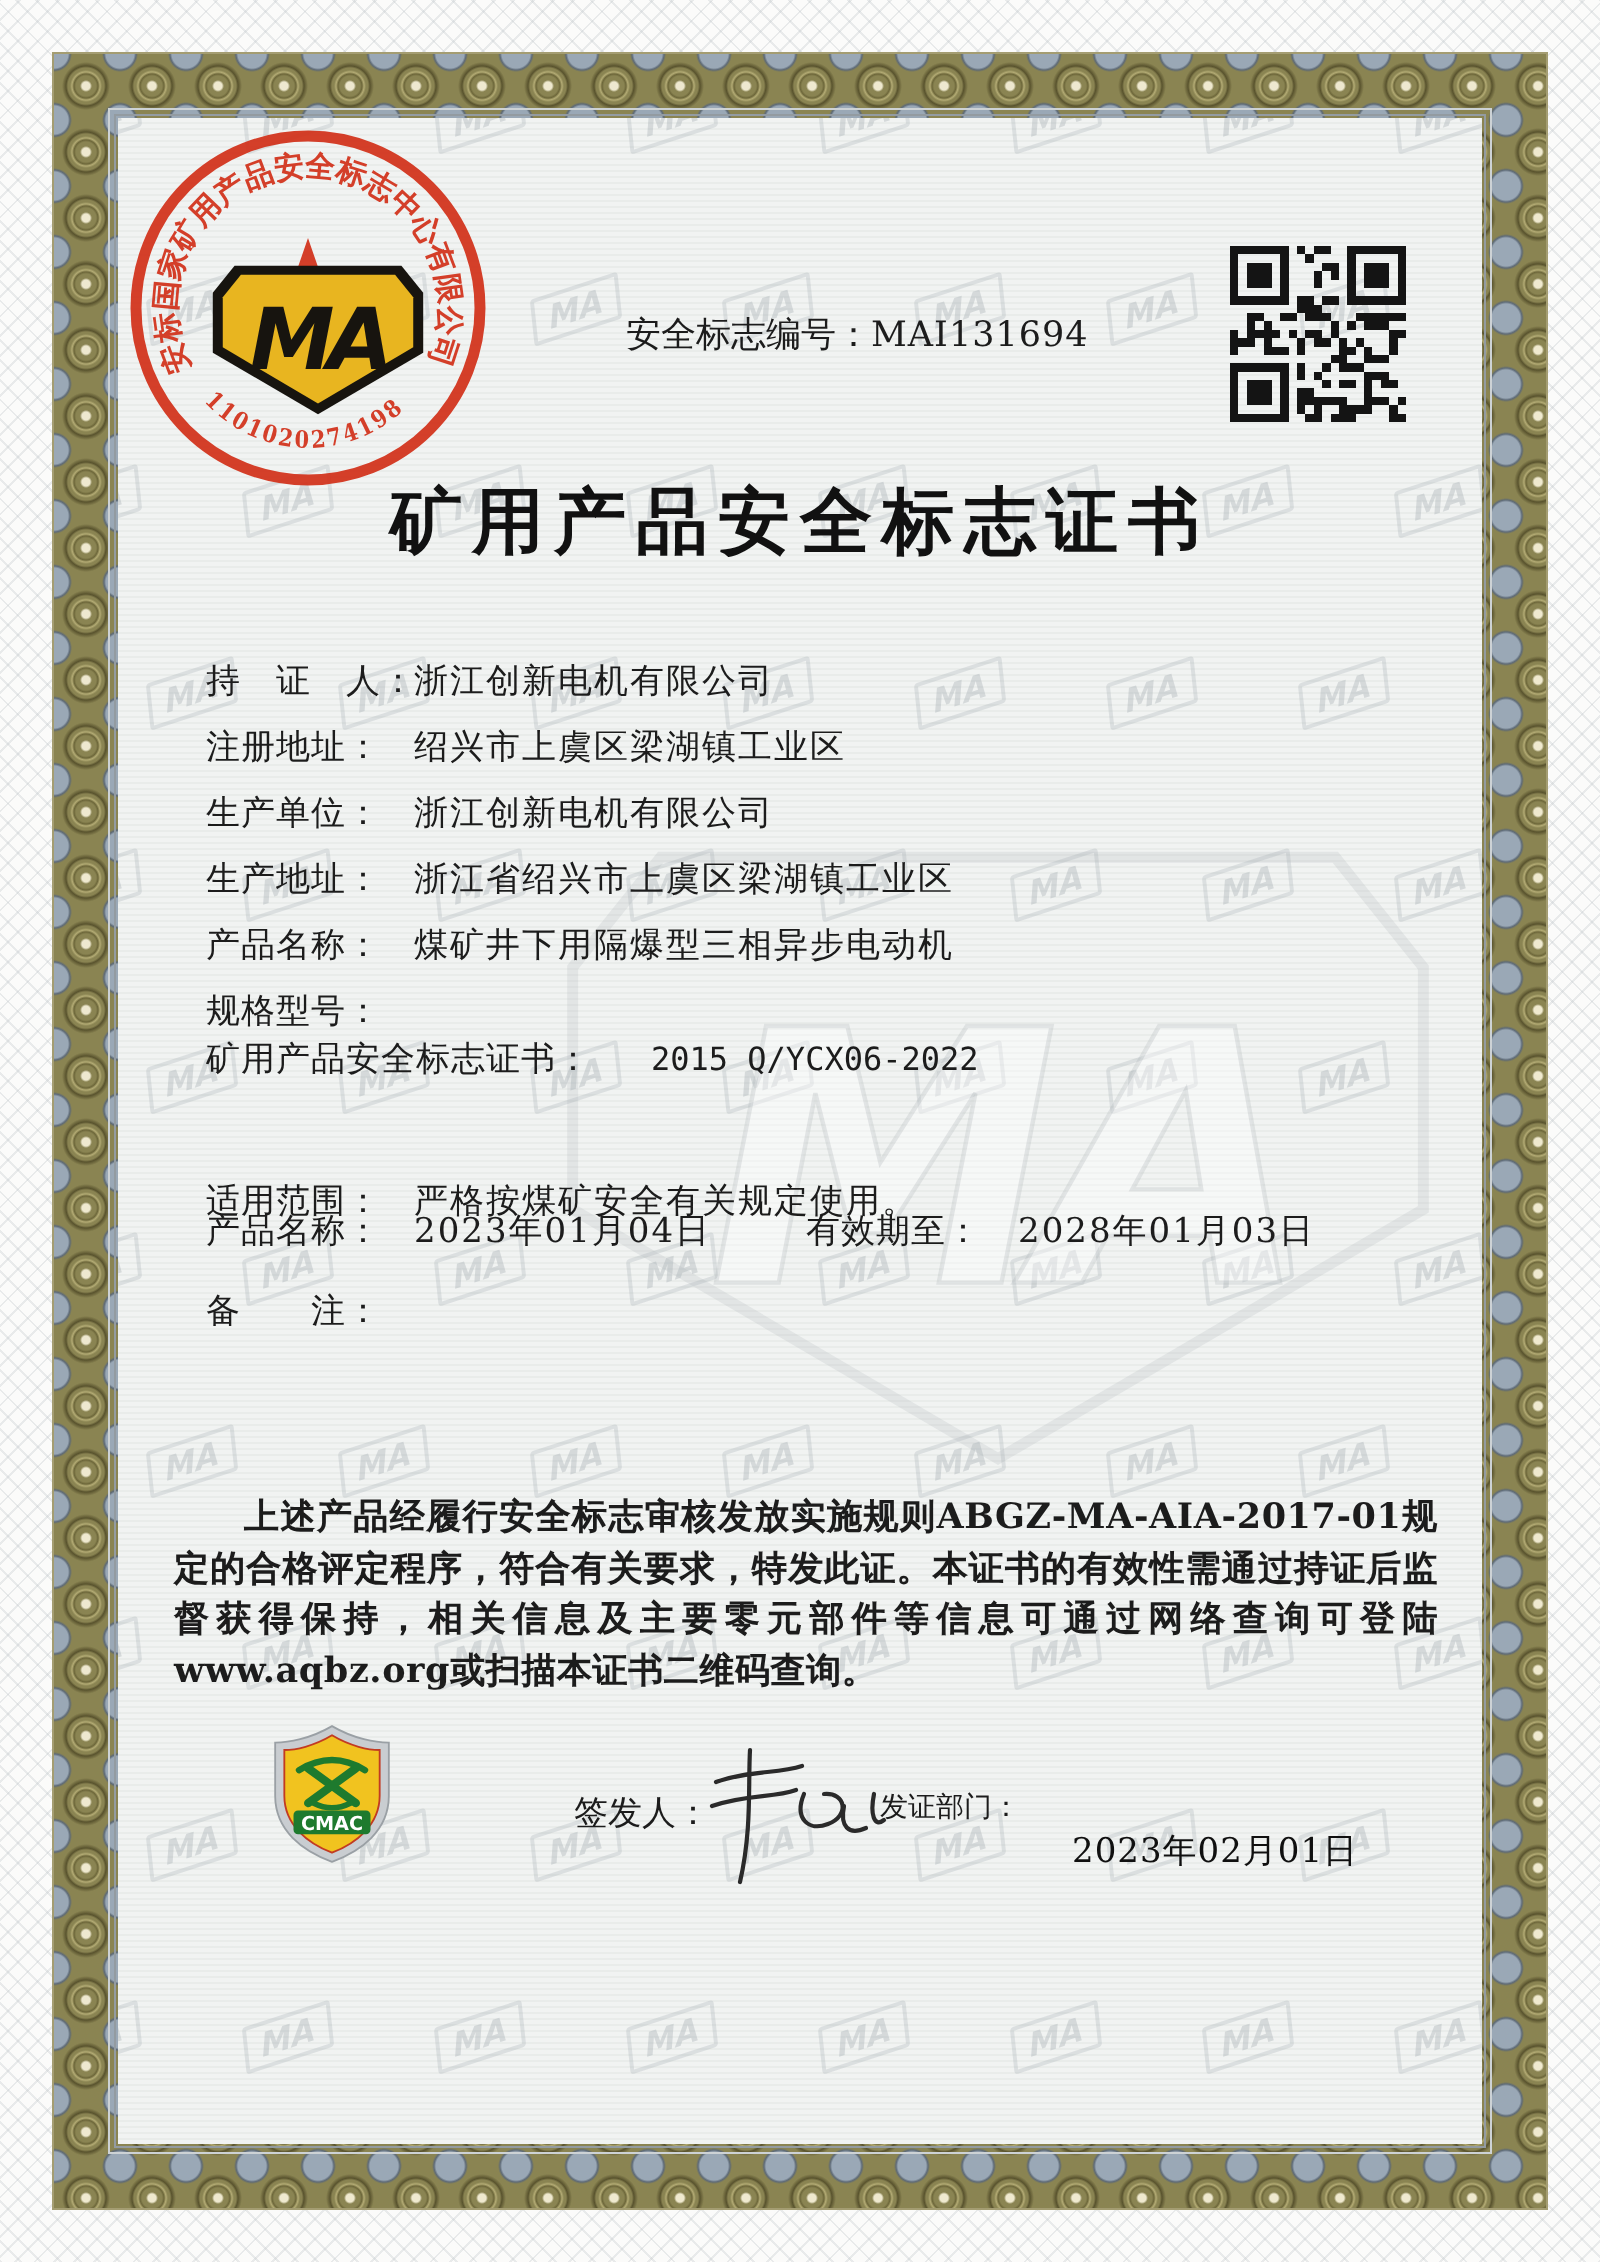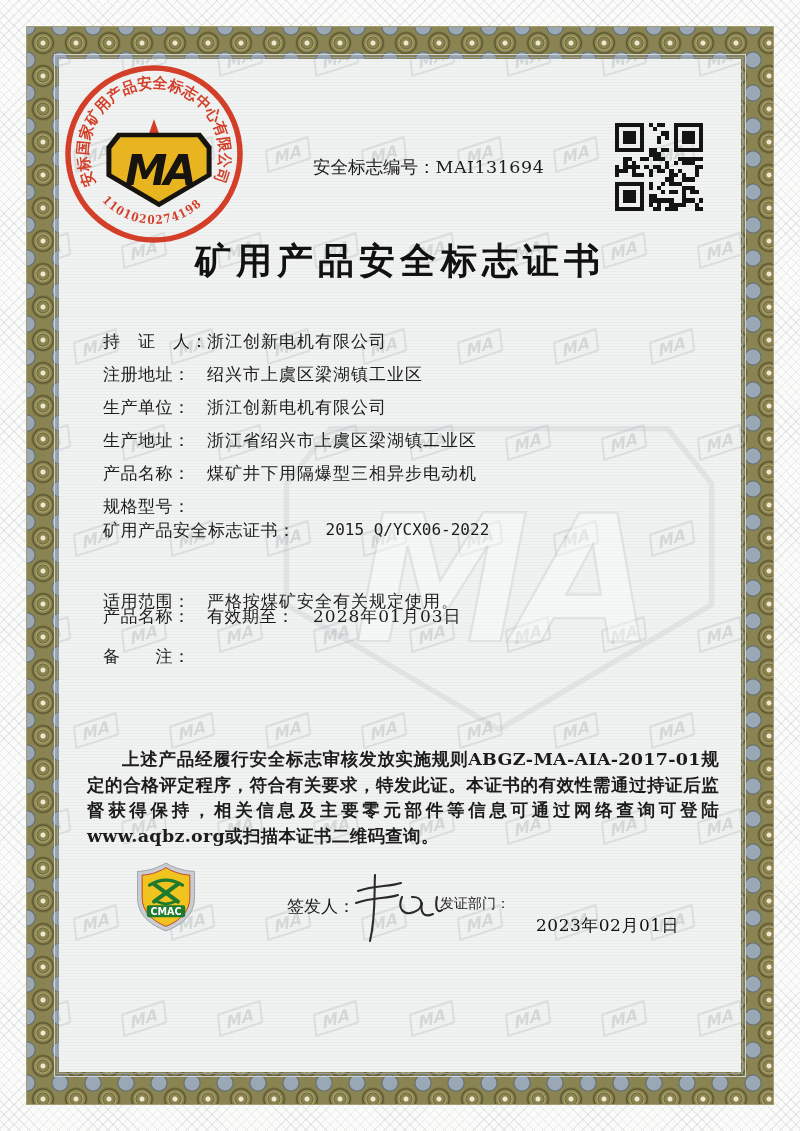--- a/index.html
+++ b/index.html
@@ -320,20 +320,21 @@
       <span class="vals mono" style="font-size:16px">
         <div>2015 Q/YCX06-2022</div>
       </span>
     </div>
     <div class="z1 row" style="top:531px">
       <span class="lbl">适用范围：</span>
       <span class="val">严格按煤矿安全有关规定使用。</span>
     </div>
     <div class="z1 row dates" style="top:546px">
       <span class="lbl">产品名称：</span>
+      <span class="val v1">2023年01月04日</span>
       <span class="lbl l2">有效期至：</span>
       <span class="val">2028年01月03日</span>
     </div>
     <div class="z1 row" style="top:586px">
       <span class="lbl">备　　注：</span>
     </div>
 
     
     <div class="z1 statement" style="top:688px">上述产品经履行安全标志审核发放实施规则ABGZ-MA-AIA-2017-01规定的合格评定程序，符合有关要求，特发此证。本证书的有效性需通过持证后监督获得保持，相关信息及主要零元部件等信息可通过网络查询可登陆www.aqbz.org或扫描本证书二维码查询。</div>
 

